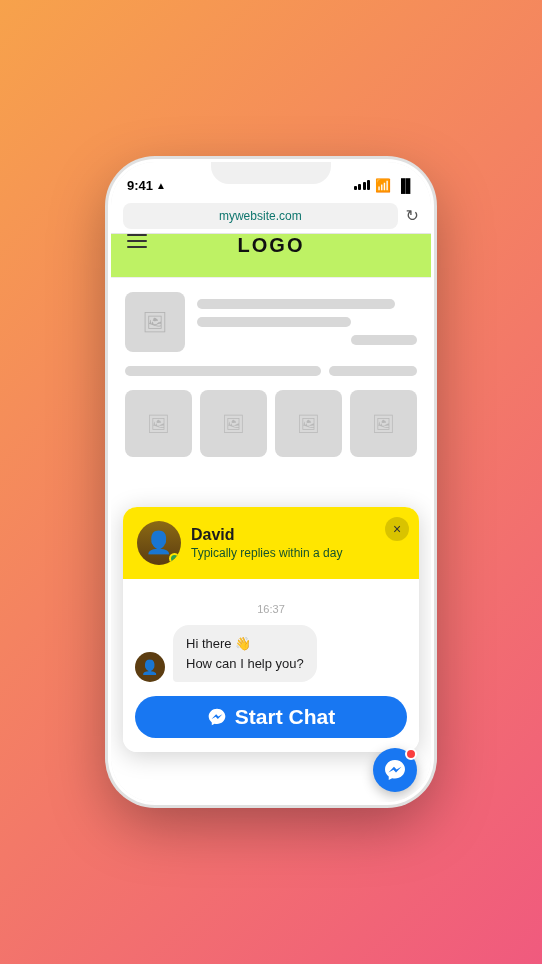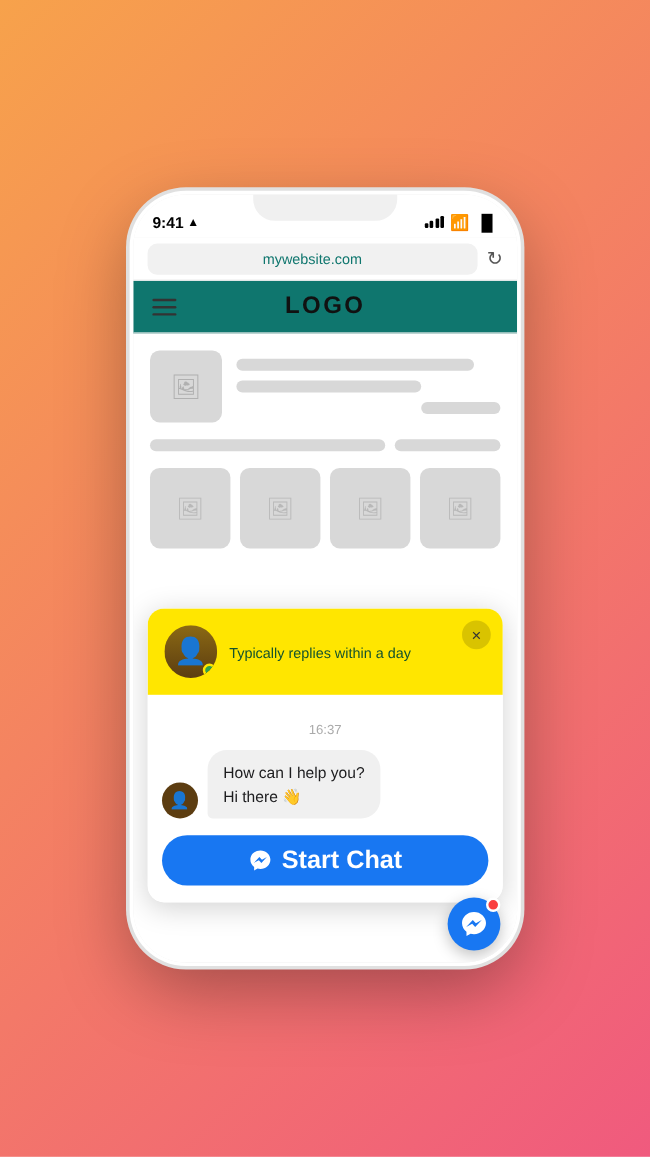--- a/index.html
+++ b/index.html
@@ -113,24 +113,23 @@
     
     .website-content {
       flex: 1;
       background: #fff;
       overflow: hidden;
       position: relative;
     }
 
     
     .site-nav {
-      background: #0f766e;
+      background: #bef264;
       height: 44px;
       display: flex;
-      align-items: center;
       justify-content: center;
       padding: 0 16px;
       border-bottom: 1px solid #eee;
       position: relative;
     }
 
     .hamburger {
       position: absolute;
       left: 16px;
       display: flex;
@@ -472,32 +471,33 @@
     </div>
 
     <div class="messenger-popup">
 
       <div class="popup-header">
         <div class="agent-avatar">
           <div class="agent-avatar-face">👤</div>
           <div class="online-dot"></div>
         </div>
         <div class="agent-info">
+          <div class="agent-name">David</div>
           <div class="agent-status">Typically replies within a day</div>
         </div>
         <div class="close-btn">×</div>
       </div>
 
       <div class="popup-body">
         <div class="chat-timestamp">16:37</div>
         <div class="chat-message-row">
           <div class="chat-avatar-small">👤</div>
           <div class="chat-bubble">
+            <div>Hi there 👋</div>
             <div>How can I help you?</div>
-            <div>Hi there 👋</div>
           </div>
         </div>
         <button class="start-chat-btn">
           <svg class="messenger-icon-sm" viewBox="0 0 24 24" fill="white">
             <path d="M12 2C6.477 2 2 6.145 2 11.243c0 2.929 1.453 5.545 3.735 7.264V22l3.405-1.87c.91.252 1.875.387 2.86.387 5.523 0 10-4.144 10-9.274C22 6.145 17.523 2 12 2zm1.008 12.493l-2.542-2.713-4.962 2.713 5.461-5.797 2.605 2.713 4.9-2.713-5.462 5.797z"></path>
           </svg>
           <span>Start Chat</span>
         </button>
       </div>
     </div>

